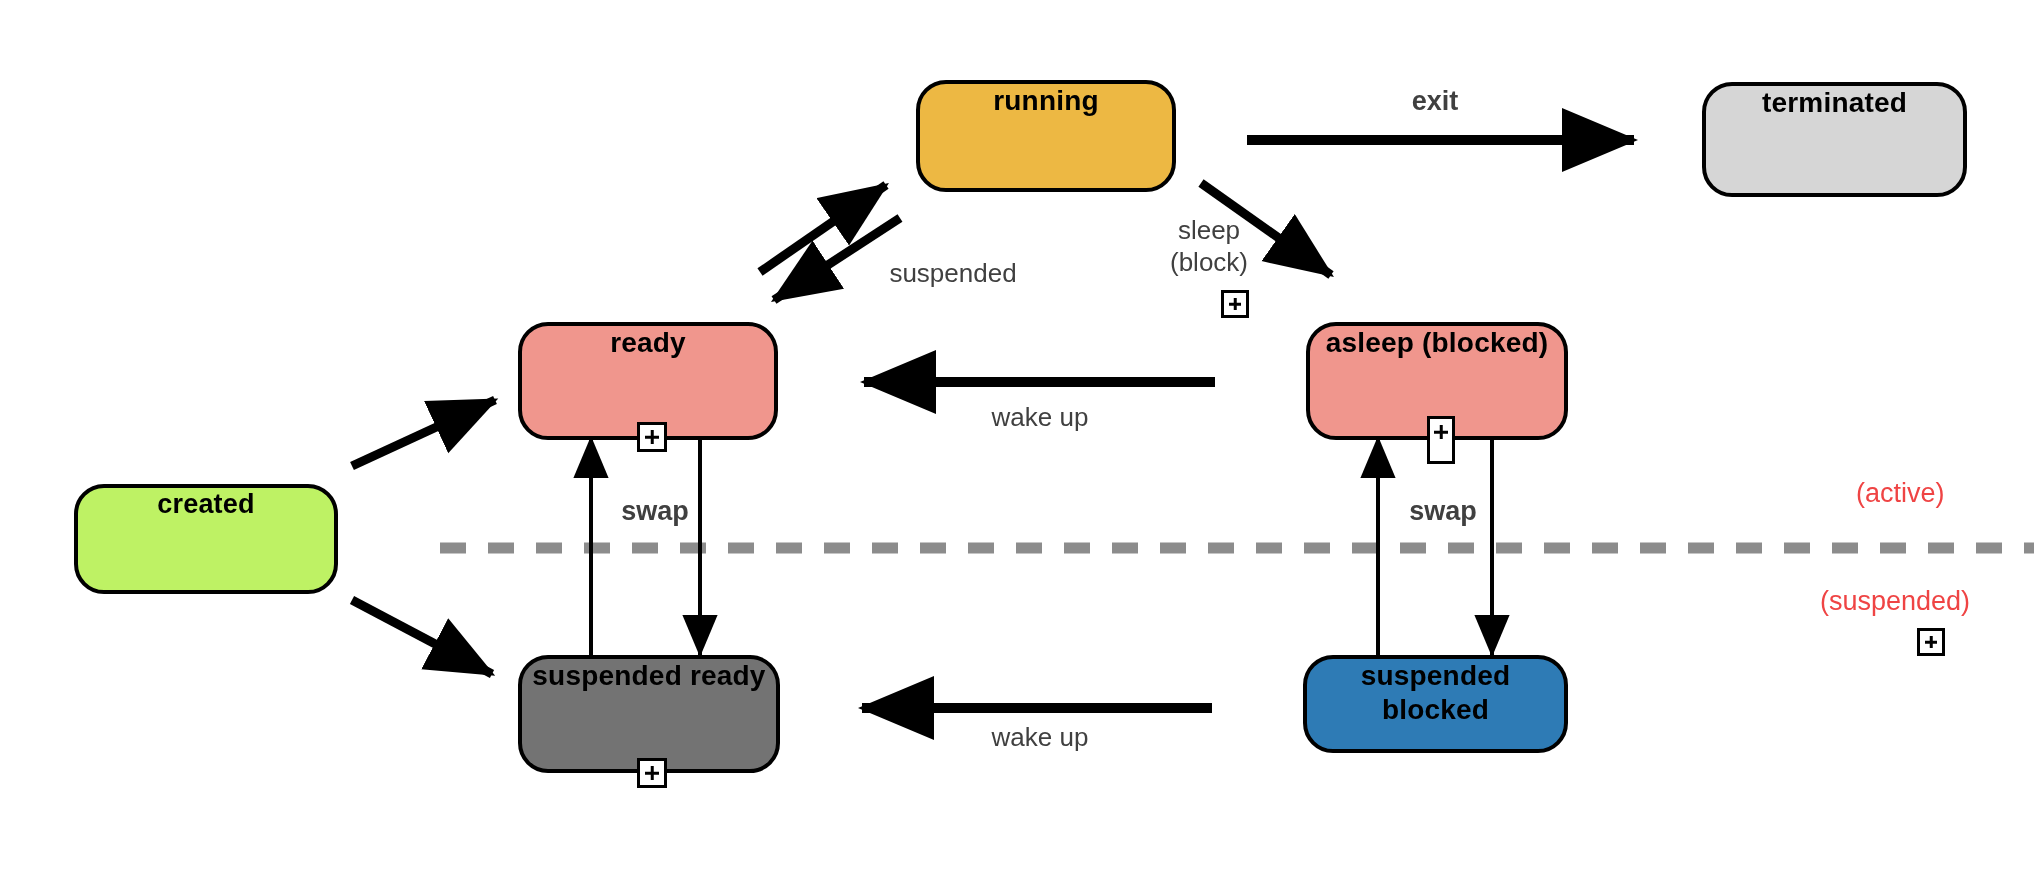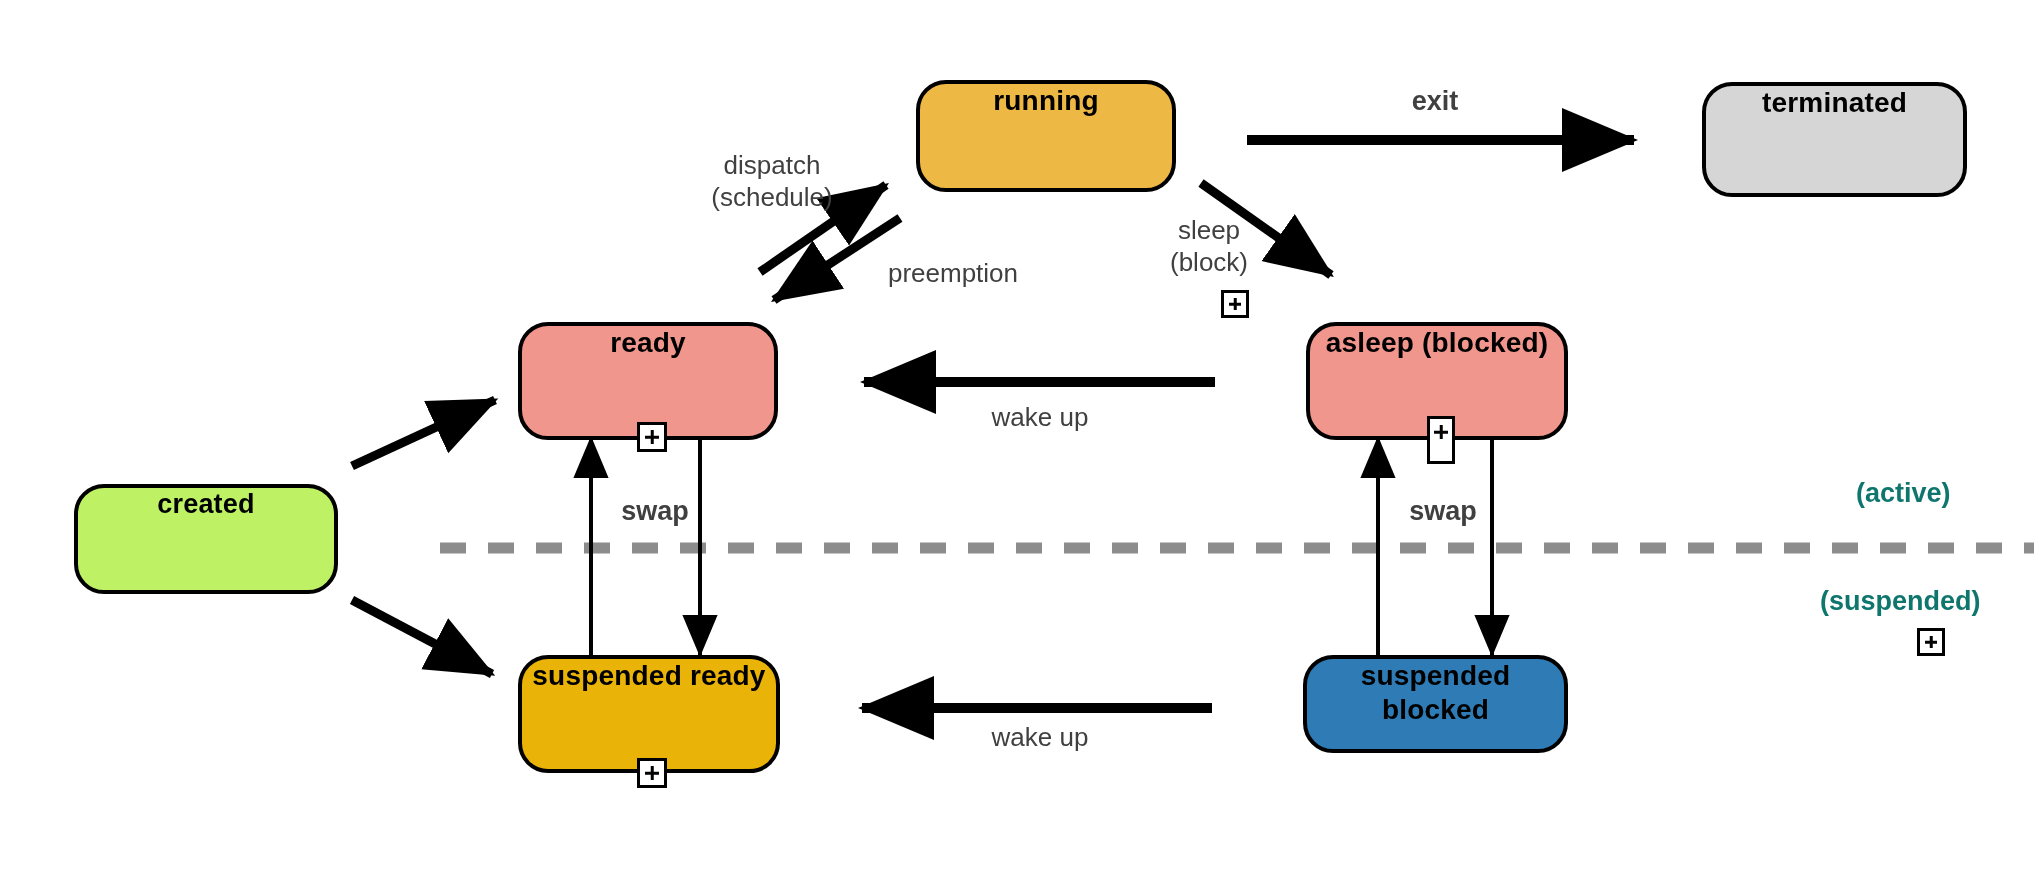--- a/index.html
+++ b/index.html
@@ -10,28 +10,28 @@
 
   .node{position:absolute;box-sizing:border-box;border:4px solid #000;border-radius:30px;
         display:flex;align-items:flex-start;justify-content:center;text-align:center;
         font-weight:bold;color:#000;line-height:1.22;letter-spacing:.2px;}
 
   .n-created   {background:#bef264;}
   .n-running   {background:#EDB843;}
   .n-terminated{background:#D6D6D6;}
   .n-ready     {background:#F0968D;}
   .n-asleep    {background:#F0968D;}
-  .n-susready  {background:#eab308;}
+  .n-susready  {background:#737373;}
   .n-susblocked{background:#2E7BB5;}
 
   .edge-label{position:absolute;color:#404040;text-align:center;white-space:pre-line;line-height:1.22;}
   .lbl-reg{font-weight:normal;}
   .lbl-bold{font-weight:bold;}
 
-  .zone-label{position:absolute;color:#0f766e;font-weight:bold;white-space:nowrap;}
+  .zone-label{position:absolute;color:#ef4444;font-weight:normal;white-space:nowrap;}
 
   
   .plus-badge{position:absolute;background:#fff;border:3px solid #000;box-sizing:border-box;}
   .plus-badge::before,.plus-badge::after{content:"";position:absolute;background:#000;}
   .plus-badge::before{left:50%;top:22%;width:2.5px;height:56%;transform:translateX(-50%);}
   .plus-badge::after{top:50%;left:22%;height:2.5px;width:56%;transform:translateY(-50%);}
   .plus-badge.tall::before{top:14%;height:34%;}
   .plus-badge.tall::after{top:31%;left:20%;width:60%;}
 </style>
 </head>
@@ -98,24 +98,22 @@
   <div class="node n-susready" style="left:518px;top:655px;width:262px;height:118px;font-size:28px;">
     <span>suspended
 ready</span>
   </div>
 
   <div class="node n-susblocked" style="left:1303px;top:655px;width:265px;height:98px;font-size:28px;">
     <span>suspended
 blocked</span>
   </div>
 
-  <div class="edge-label lbl-reg" style="left:652px;top:150px;width:240px;font-size:26px;">dispatch
-(schedule)</div>
 
-  <div class="edge-label lbl-reg" style="left:838px;top:258px;width:230px;font-size:26px;">preemption</div>
+  <div class="edge-label lbl-reg" style="left:838px;top:258px;width:230px;font-size:26px;">suspended</div>
 
   <div class="edge-label lbl-bold" style="left:1345px;top:85px;width:180px;font-size:27px;">exit</div>
 
   <div class="edge-label lbl-reg" style="left:1124px;top:215px;width:170px;font-size:26px;">sleep
 (block)</div>
 
   <div class="edge-label lbl-reg" style="left:930px;top:402px;width:220px;font-size:26px;">wake up</div>
 
   <div class="edge-label lbl-reg" style="left:930px;top:722px;width:220px;font-size:26px;">wake up</div>
 

